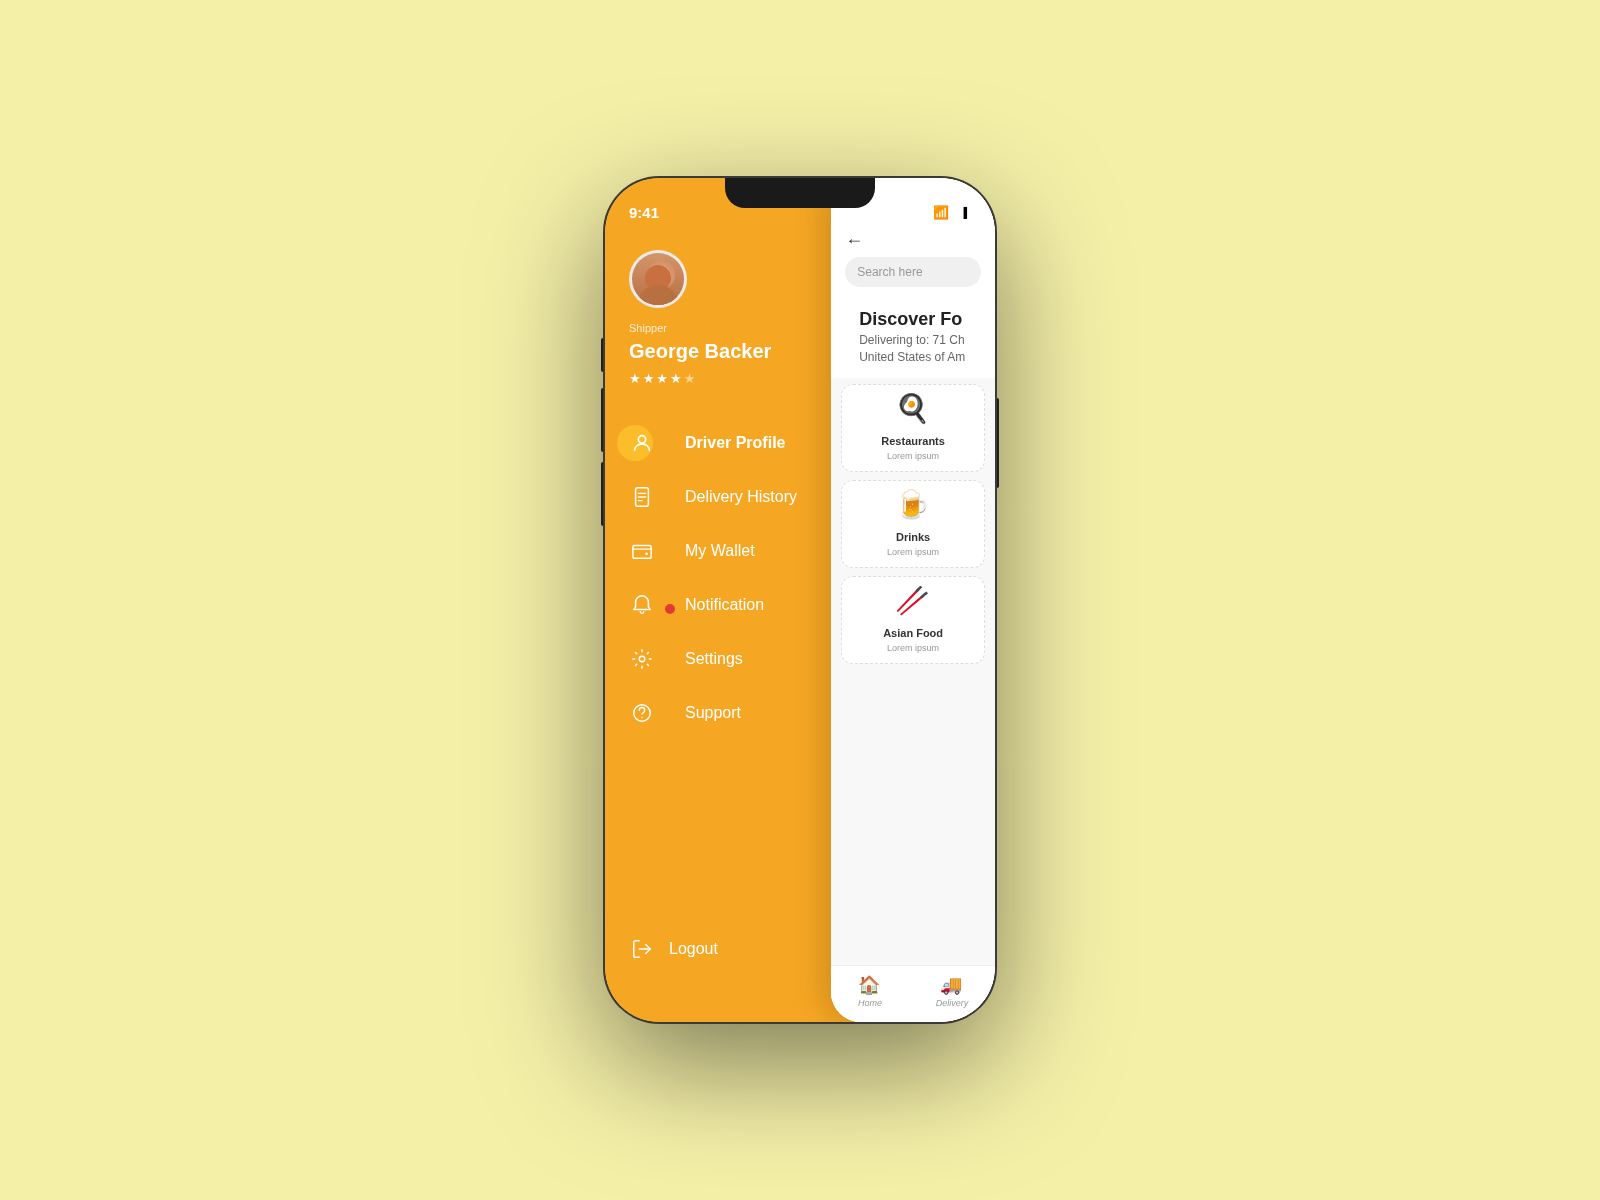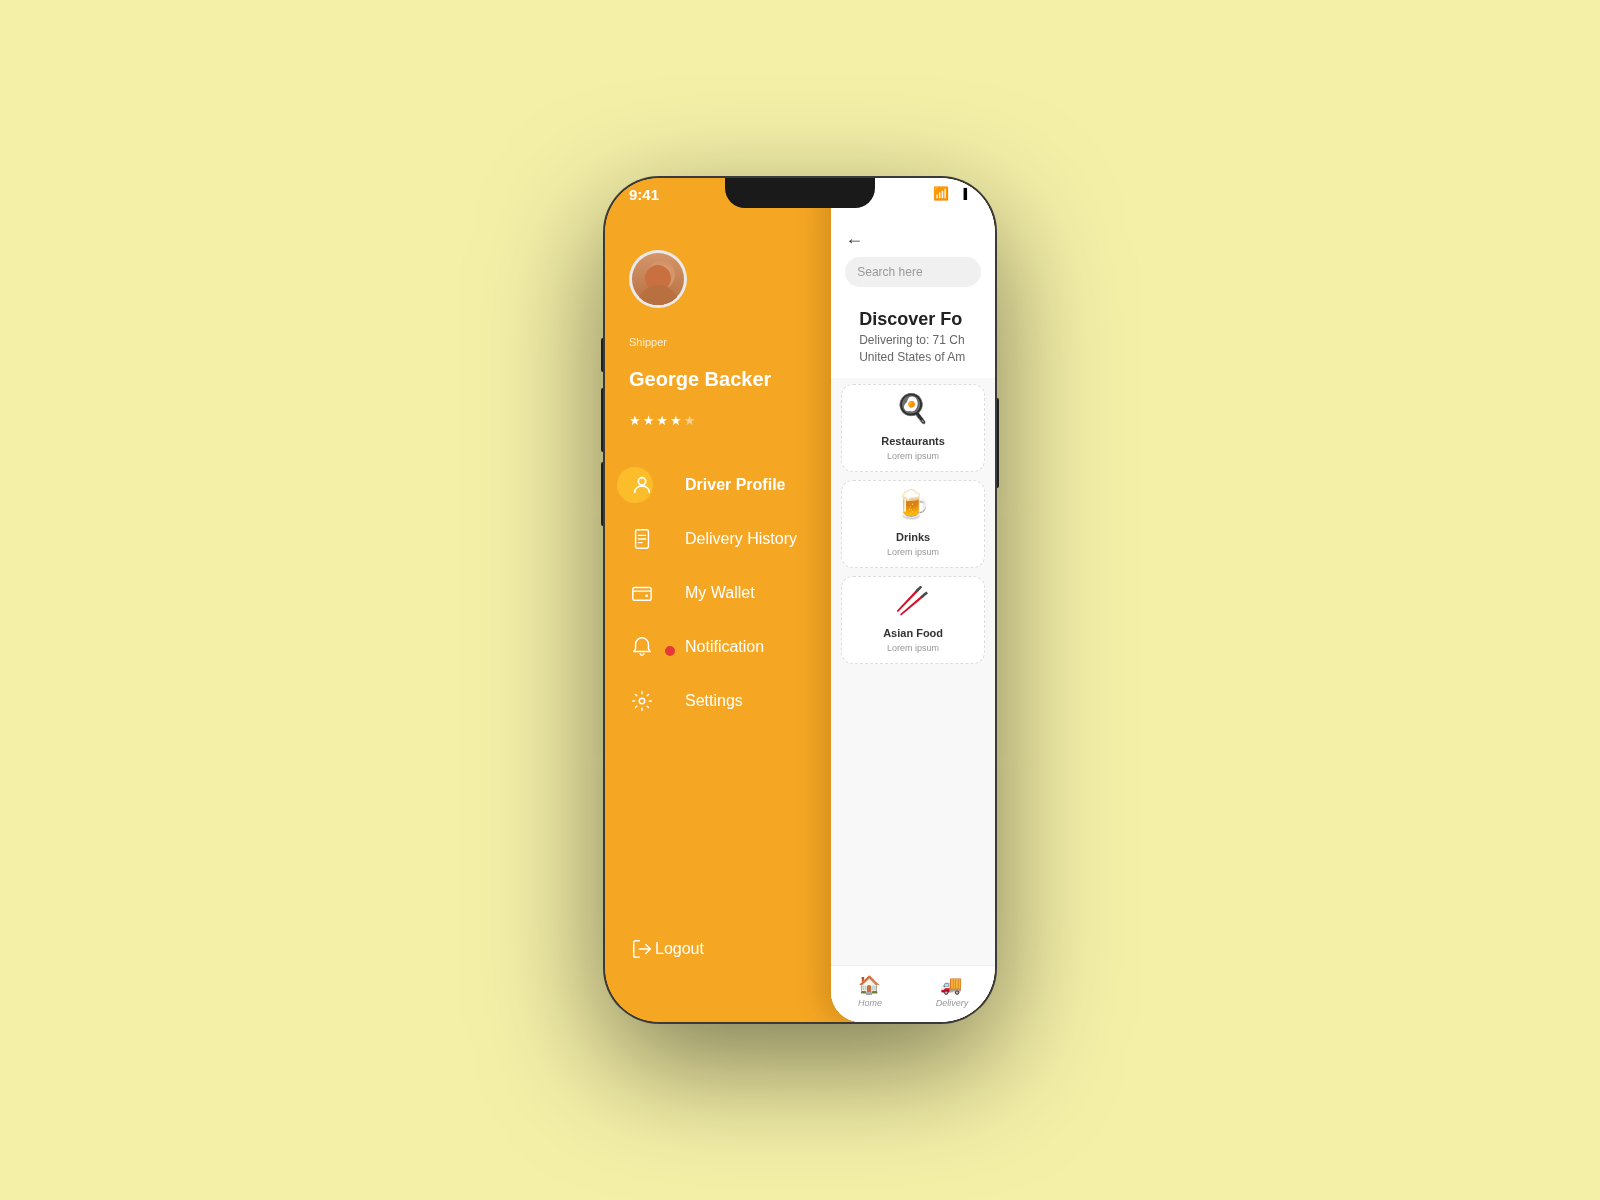--- a/index.html
+++ b/index.html
@@ -91,26 +91,26 @@
       width: 150px;
       height: 30px;
       background: #1a1a1a;
       border-radius: 0 0 20px 20px;
       z-index: 100;
     }
 
     
     .status-bar {
       position: absolute;
-      top: 0;
+      top: 8px;
       left: 0;
       right: 0;
       height: 44px;
       display: flex;
-      align-items: flex-start;
+      align-items: center;
       justify-content: space-between;
       padding: 0 24px;
       z-index: 99;
     }
 
     .status-time {
       font-size: 15px;
       font-weight: 600;
       color: #fff;
       padding-top: 8px;
@@ -145,21 +145,21 @@
       z-index: 10;
       display: flex;
       flex-direction: column;
       padding-top: 56px;
     }
 
     .user-section {
       padding: 16px 24px 20px;
       display: flex;
       flex-direction: column;
-      gap: 20px;
+      gap: 6px;
     }
 
     .avatar-circle {
       width: 58px;
       height: 58px;
       border-radius: 50%;
       background: #ddd;
       overflow: hidden;
       border: 3px solid rgba(255,255,255,0.4);
       display: flex;
@@ -272,21 +272,21 @@
       z-index: 5;
     }
 
     .logout-section {
       padding: 16px 24px 60px;
     }
 
     .logout-item {
       display: flex;
       align-items: center;
-      gap: 0;
+      gap: 14px;
       cursor: pointer;
     }
 
     .logout-label {
       font-size: 16px;
       color: #fff;
       font-weight: 500;
     }
 
     
@@ -561,20 +561,30 @@
           <div class="menu-item">
             <div class="menu-icon">
               <svg width="22" height="22" viewBox="0 0 24 24">
                 <circle cx="12" cy="12" r="3" stroke="#fff" stroke-width="1.6"></circle>
                 <path d="M12 2v2M12 20v2M2 12h2M20 12h2M4.9 4.9l1.4 1.4M17.7 17.7l1.4 1.4M4.9 19.1l1.4-1.4M17.7 6.3l1.4-1.4" stroke="#fff" stroke-width="1.6"></path>
               </svg>
             </div>
             <span class="menu-item-label">Settings</span>
           </div>
 
+          <div class="menu-item">
+            <div class="menu-icon">
+              <svg width="22" height="22" viewBox="0 0 24 24">
+                <circle cx="12" cy="12" r="9" stroke="#fff" stroke-width="1.6"></circle>
+                <path d="M9 9a3 3 0 0 1 6 0c0 2-2 3-3 4" stroke="#fff" stroke-width="1.6"></path>
+                <circle cx="12" cy="17" r="0.8" fill="#fff" stroke="none"></circle>
+              </svg>
+            </div>
+            <span class="menu-item-label">Support</span>
+          </div>
 
         </div>
 
         <div class="logout-section">
           <div class="logout-item">
             <div class="menu-icon">
               <svg width="22" height="22" viewBox="0 0 24 24">
                 <path d="M9 21H5a2 2 0 0 1-2-2V5a2 2 0 0 1 2-2h4" stroke="#fff" stroke-width="1.6"></path>
                 <polyline points="16 17 21 12 16 7" stroke="#fff" stroke-width="1.6"></polyline>
                 <line x1="21" y1="12" x2="9" y2="12" stroke="#fff" stroke-width="1.6"></line>

